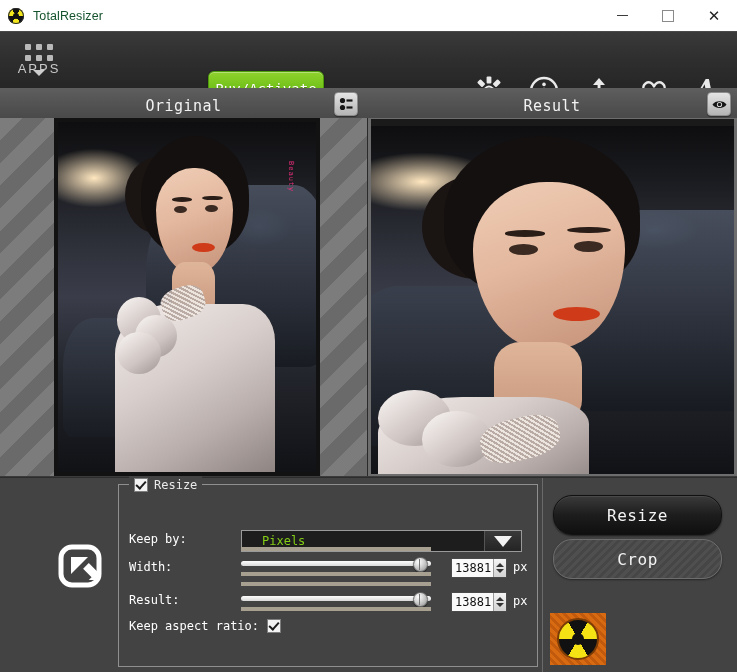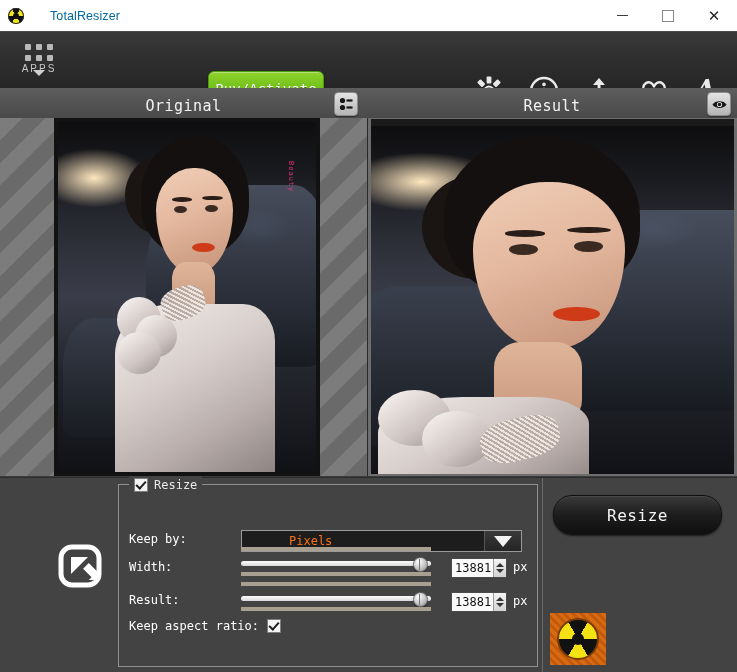--- a/index.html
+++ b/index.html
@@ -20,22 +20,22 @@
   .tb-icon{width:16px;height:16px;margin-left:8px;position:relative;flex:0 0 auto;}
   .tb-icon .rad{
     position:absolute;inset:0;border-radius:50%;
     background:
       conic-gradient(#111 0deg 30deg,#f2e71c 30deg 90deg,#111 90deg 150deg,
                      #f2e71c 150deg 210deg,#111 210deg 270deg,#f2e71c 270deg 330deg,#111 330deg 360deg);
     box-shadow:0 0 0 1px #2a2a2a inset;
   }
   .tb-icon .core{position:absolute;left:5px;top:5px;width:6px;height:6px;border-radius:50%;background:#111;}
   .tb-title{
-    margin-left:26px;font-family:"Liberation Sans",sans-serif;
-    font-size:12.5px;color:#0369a1;letter-spacing:.1px;
+    margin-left:9px;font-family:"Liberation Sans",sans-serif;
+    font-size:12.5px;color:#14532d;letter-spacing:.1px;
   }
   .tb-btns{margin-left:auto;display:flex;height:31px;}
   .tb-btn{
     width:46px;height:31px;display:flex;align-items:center;justify-content:center;
     color:#3c3c3c;font-family:"Liberation Sans",sans-serif;font-size:13px;
   }
   .glyph-min{width:11px;height:1px;background:#3c3c3c;display:block;}
   .glyph-max{width:10px;height:10px;border:1px solid #8a8a8a;display:block;}
   .glyph-close{font-size:15px;line-height:1;font-family:"Liberation Sans",sans-serif;color:#222;}
 
@@ -47,21 +47,21 @@
     border-bottom:1px solid #171717;
   }
   .apps{
     position:absolute;left:16px;top:5px;width:46px;height:46px;
     display:flex;flex-direction:column;align-items:center;justify-content:center;
     cursor:pointer;
   }
   .apps-dots{display:grid;grid-template-columns:repeat(3,6px);grid-gap:5px;margin-bottom:3px;}
   .apps-dots i{width:6px;height:6px;background:#b9b9b9;border-radius:1px;display:block;}
   .apps-label{
-    font-family:"Liberation Sans",sans-serif;font-size:10px;color:#c9c9c9;
+    font-family:"Liberation Sans",sans-serif;font-size:13px;color:#c9c9c9;
     letter-spacing:2px;line-height:9px;
   }
   .apps-caret{
     width:0;height:0;border-left:6px solid transparent;border-right:6px solid transparent;
     border-top:6px solid #cfcfcf;margin-top:-3px;
   }
   .buy-btn{
     position:absolute;left:208px;top:39px;width:114px;height:37px;
     background:linear-gradient(180deg,#8fd22d 0%,#6fbf18 48%,#5aa80f 52%,#72c31c 100%);
     border:1px solid #4e9c0c;border-radius:6px;
@@ -162,21 +162,21 @@
     content:"";position:absolute;left:3px;top:0px;width:4px;height:8px;
     border:solid #1d1d1d;border-width:0 2px 2px 0;transform:rotate(42deg);
   }
   .row{position:absolute;display:flex;align-items:center;}
   .fld-label{color:#ffffff;font-size:12px;white-space:nowrap;}
   .combo{
     position:absolute;left:122px;top:45px;width:281px;height:22px;
     background:#1d1d1d;border:1px solid #9a9a9a;box-sizing:border-box;
     display:flex;align-items:center;cursor:pointer;
   }
-  .combo .val{color:#f97316;font-size:12px;padding-left:12px;margin-left:35px;}
+  .combo .val{color:#84cc16;font-size:12px;padding-left:20px;}
   .combo .arrow-box{
     margin-left:auto;width:36px;height:100%;
     display:flex;align-items:center;justify-content:center;
     background:linear-gradient(180deg,#3a3a3a,#242424);border-left:1px solid #555;
   }
   .tri-down{width:0;height:0;border-left:9px solid transparent;border-right:9px solid transparent;border-top:11px solid #f2f2f2;}
 
   .slider{position:absolute;left:122px;width:190px;height:22px;}
   .trk-top,.trk-bot{position:absolute;left:0;width:190px;height:4px;background:#a7a090;}
   .trk-top{top:-6px;}
@@ -479,20 +479,21 @@
     </div>
     <span class="px" style="left:394px;top:109px;">px</span>
 
     <div class="row" style="left:10px;top:134px;gap:8px;">
       <span class="fld-label">Keep aspect ratio:</span>
       <span class="chk on"></span>
     </div>
   </div>
 
   <div class="pill resize">Resize</div>
+  <div class="pill crop">Crop</div>
 
   <div class="wm">
     <div class="wm-badge">
         <div class="disc"></div>
       </div>
   </div>
 
 </div>
 
 </body></html>

